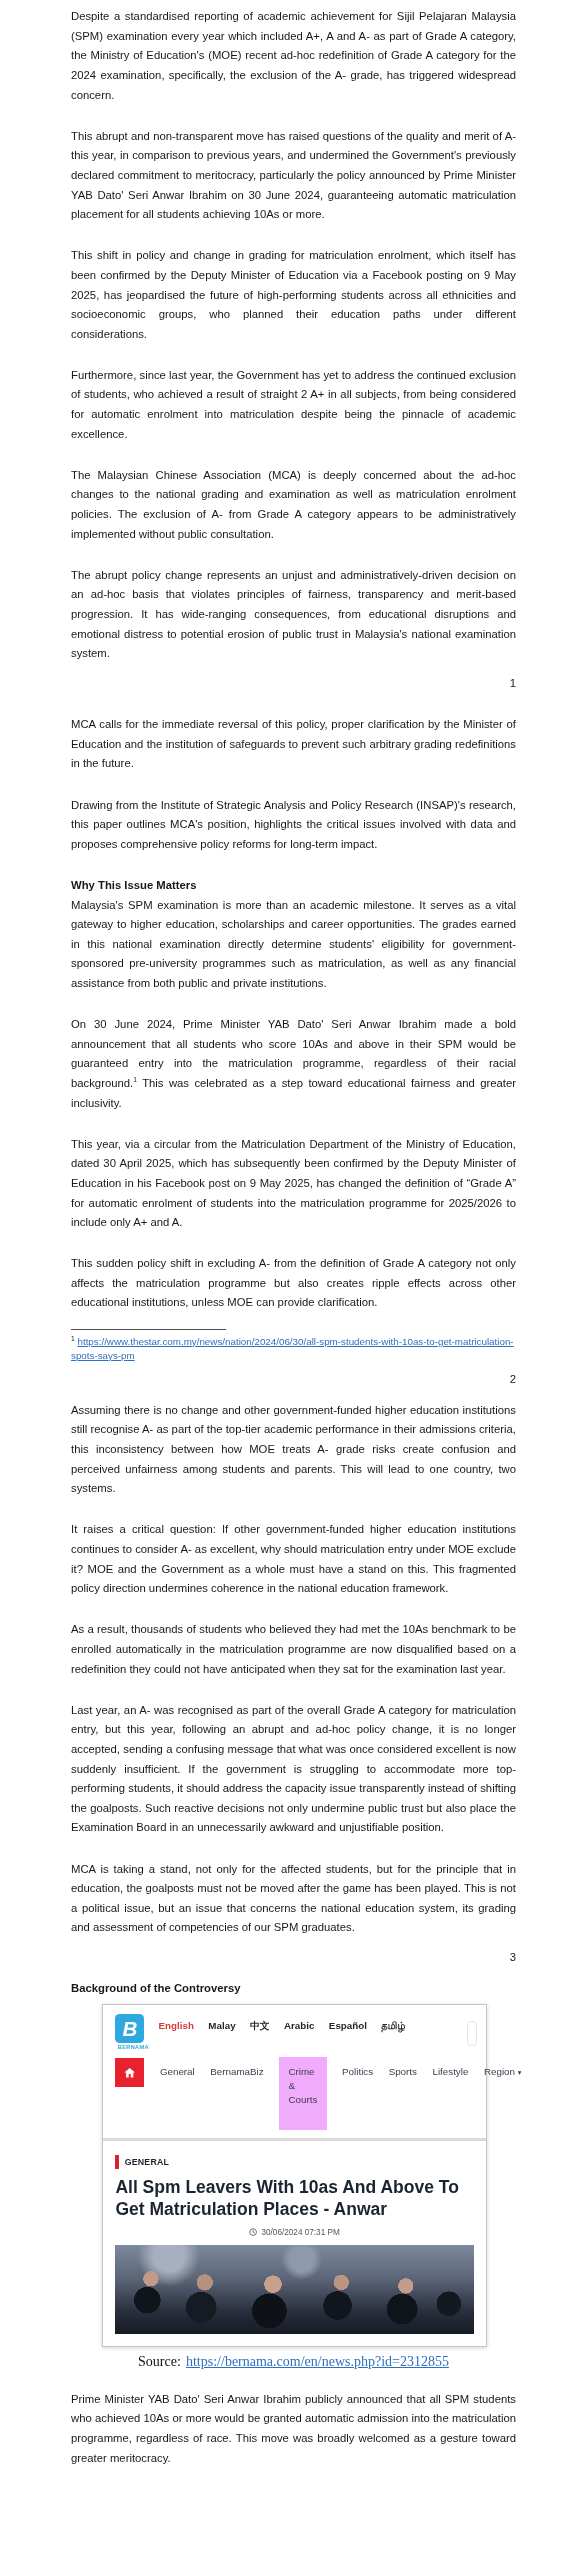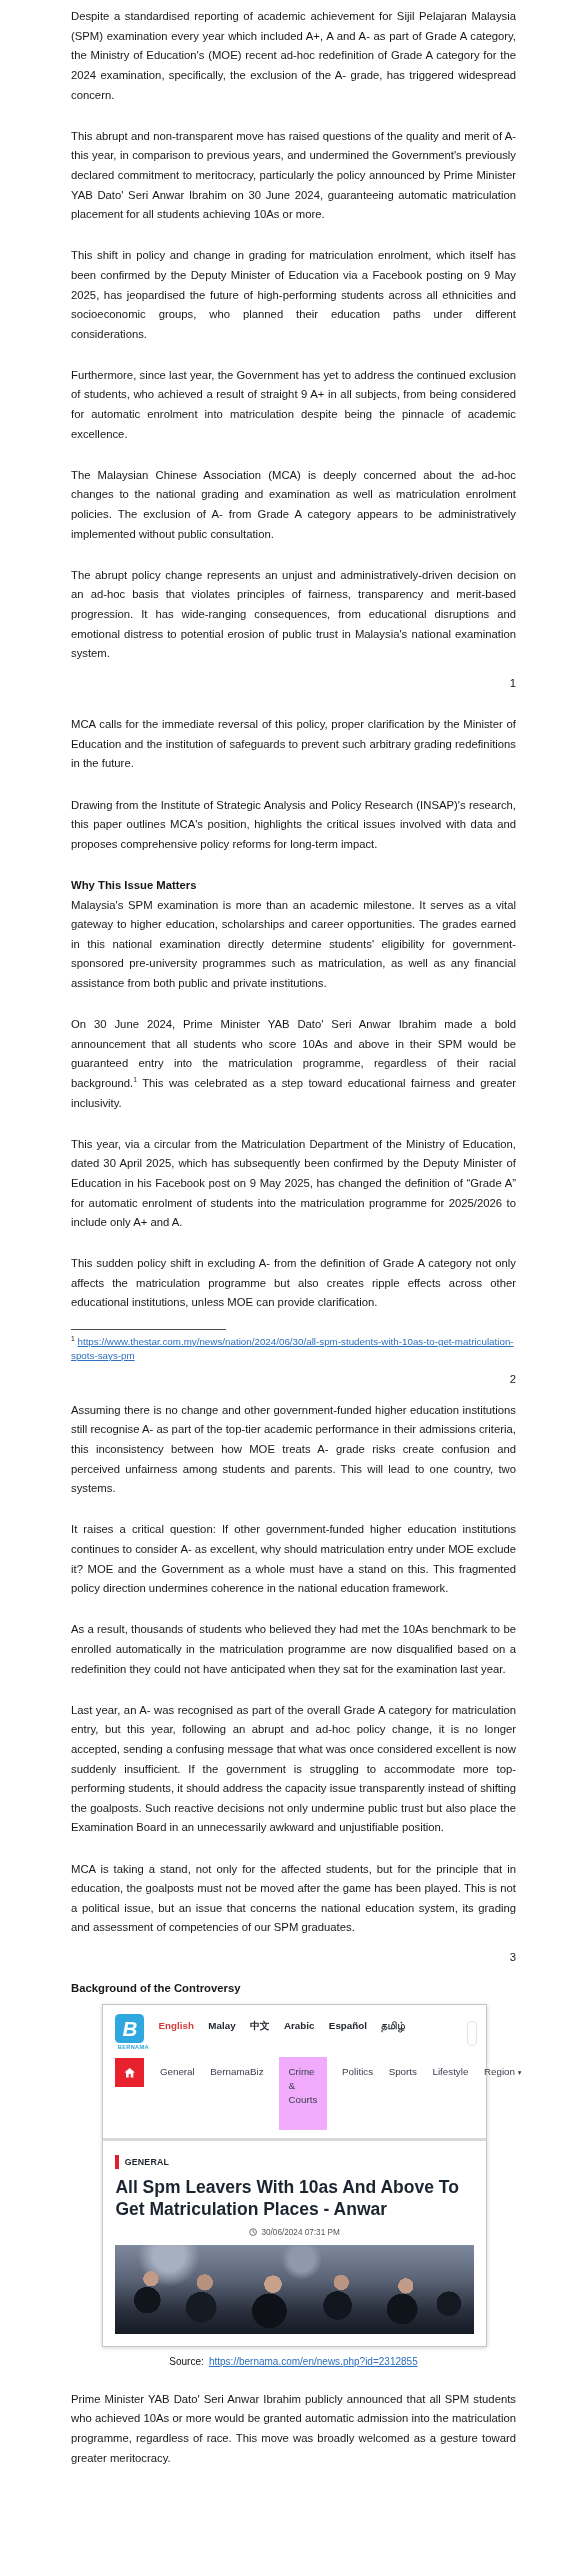--- a/index.html
+++ b/index.html
@@ -9,21 +9,21 @@
   .para{font-size:11.3px;line-height:19.6px;text-align:justify;margin:0 0 21.6px 0;}
   .hsec{font-size:11.3px;line-height:19.6px;font-weight:bold;margin:0;}
   .pn{font-size:11.3px;line-height:19.6px;text-align:right;margin:0 0 21.6px 0;}
   .pn.tight{margin-bottom:11.3px;}
   sup{font-size:6.7px;line-height:0;}
   .mb8{margin-bottom:4.1px;} .mb20{margin-bottom:10.3px;} .mb30{margin-bottom:15.5px;}
   .fnblock{margin:9.3px 0 7.2px 0;}
   .fnrule{width:155px;border-top:1.5px solid #4a4a4a;margin-bottom:5.2px;}
   .fnline{font-size:9.8px;line-height:14px;color:#111;}
   .lnk{color:#2e6fbf;text-decoration:underline;word-break:break-all;cursor:pointer;}
-  .caption1{text-align:center;font-size:10px;line-height:15.5px;margin:2.1px 0 20.6px 0;}
+  .caption1{text-align:center;font-size:14px;line-height:15.5px;margin:2.1px 0 20.6px 0;font-family:Liberation Serif, serif;}
   .caption1 .lbl{margin-right:5.2px;color:#111;}
 
   
   .bncard{width:385px;margin:5.2px 0 7.2px 31px;border:0.5px solid #c6c6c6;box-shadow:0 1px 4.1px rgba(0,0,0,.18);
           padding:9.3px 12.4px 11.3px 12.4px;box-sizing:border-box;position:relative;background:#fff;}
   .bn-top{display:flex;align-items:flex-start;position:relative;}
   .bn-logo{width:36px;text-align:center;}
   .bn-sq{width:29px;height:29px;background:#2fa7df;border-radius:4.6px;color:#fff;font-weight:bold;
          font-style:italic;font-size:20.6px;display:flex;align-items:center;justify-content:center;}
   .bn-cap{color:#2fa7df;font-size:5.7px;font-weight:bold;letter-spacing:0.3px;margin-top:1px;}
@@ -61,21 +61,21 @@
 </style>
 </head>
 <body>
 
 <div class="page">
   <div class="content">
 
     <p class="para">Despite a standardised reporting of academic achievement for Sijil Pelajaran Malaysia (SPM) examination every year which included A+, A and A- as part of Grade A category, the Ministry of Education's (MOE) recent ad-hoc redefinition of Grade A category for the 2024 examination, specifically, the exclusion of the A- grade, has triggered widespread concern.</p>
     <p class="para">This abrupt and non-transparent move has raised questions of the quality and merit of A- this year, in comparison to previous years, and undermined the Government's previously declared commitment to meritocracy, particularly the policy announced by Prime Minister YAB Dato' Seri Anwar Ibrahim on 30 June 2024, guaranteeing automatic matriculation placement for all students achieving 10As or more.</p>
     <p class="para">This shift in policy and change in grading for matriculation enrolment, which itself has been confirmed by the Deputy Minister of Education via a Facebook posting on 9 May 2025, has jeopardised the future of high-performing students across all ethnicities and socioeconomic groups, who planned their education paths under different considerations.</p>
-    <p class="para">Furthermore, since last year, the Government has yet to address the continued exclusion of students, who achieved a result of straight 9 A+ in all subjects, from being considered for automatic enrolment into matriculation despite being the pinnacle of academic excellence.</p>
+    <p class="para">Furthermore, since last year, the Government has yet to address the continued exclusion of students, who achieved a result of straight 2 A+ in all subjects, from being considered for automatic enrolment into matriculation despite being the pinnacle of academic excellence.</p>
     <p class="para">The Malaysian Chinese Association (MCA) is deeply concerned about the ad-hoc changes to the national grading and examination as well as matriculation enrolment policies. The exclusion of A- from Grade A category appears to be administratively implemented without public consultation.</p>
     <p class="para mb20">The abrupt policy change represents an unjust and administratively-driven decision on an ad-hoc basis that violates principles of fairness, transparency and merit-based progression. It has wide-ranging consequences, from educational disruptions and emotional distress to potential erosion of public trust in Malaysia's national examination system.</p>
 
     <div class="pn">1</div>
 
     <p class="para">MCA calls for the immediate reversal of this policy, proper clarification by the Minister of Education and the institution of safeguards to prevent such arbitrary grading redefinitions in the future.</p>
     <p class="para">Drawing from the Institute of Strategic Analysis and Policy Research (INSAP)'s research, this paper outlines MCA's position, highlights the critical issues involved with data and proposes comprehensive policy reforms for long-term impact.</p>
 
     <div class="hsec">Why This Issue Matters</div>
     <p class="para">Malaysia's SPM examination is more than an academic milestone. It serves as a vital gateway to higher education, scholarships and career opportunities. The grades earned in this national examination directly determine students' eligibility for government-sponsored pre-university programmes such as matriculation, as well as any financial assistance from both public and private institutions.</p>

